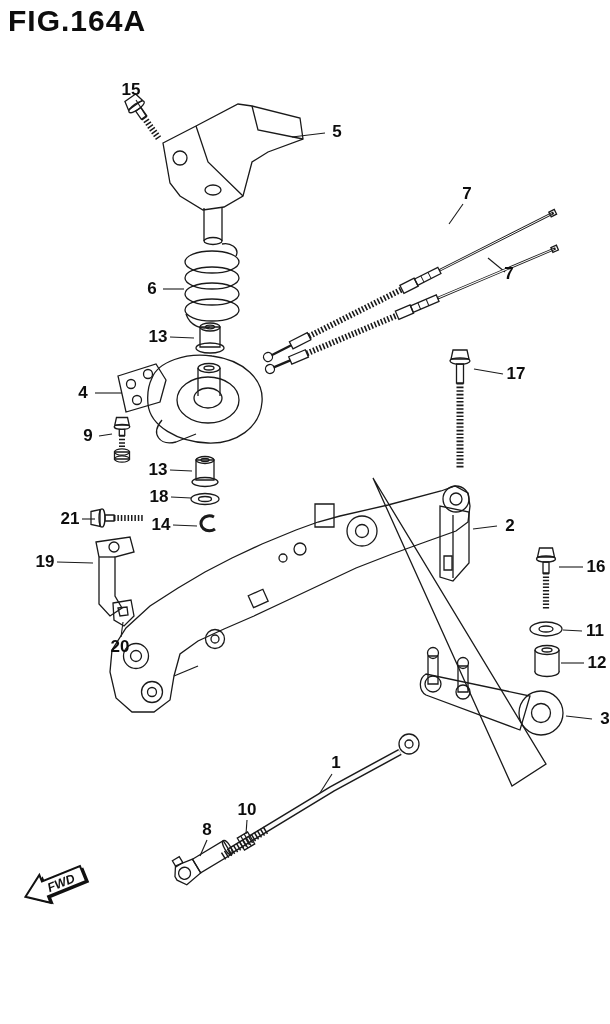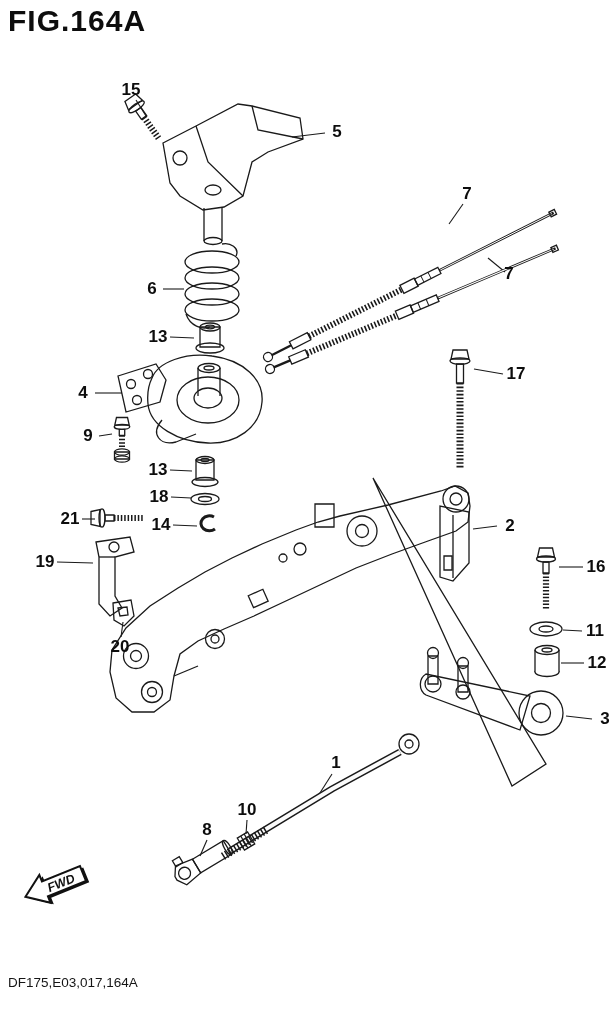--- a/index.html
+++ b/index.html
@@ -294,16 +294,15 @@
     <text class="callout" x="595" y="636">11</text>
     <text class="callout" x="120" y="652">20</text>
     <text class="callout" x="597" y="668">12</text>
     <text class="callout" x="605" y="724">3</text>
     <text class="callout" x="336" y="768">1</text>
     <text class="callout" x="247" y="815">10</text>
     <text class="callout" x="207" y="835">8</text>
   </svg>
 
   <div class="footer">
-    <div>DF175,E03,017,164A</div>
   </div>
 
 </div>
 
 </body></html>

